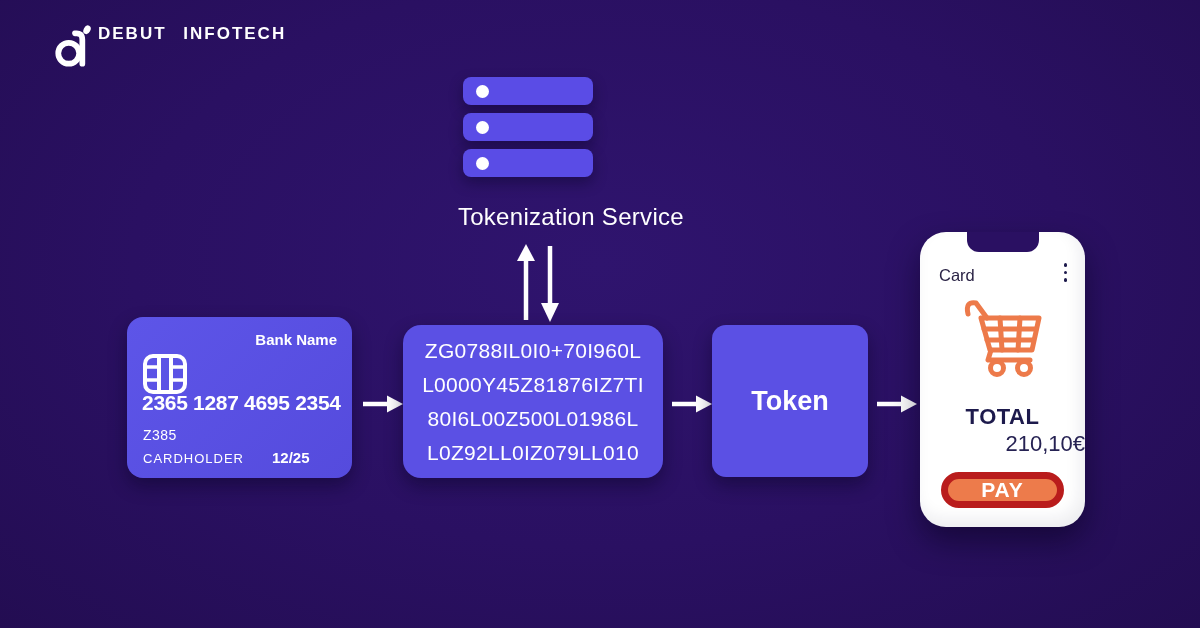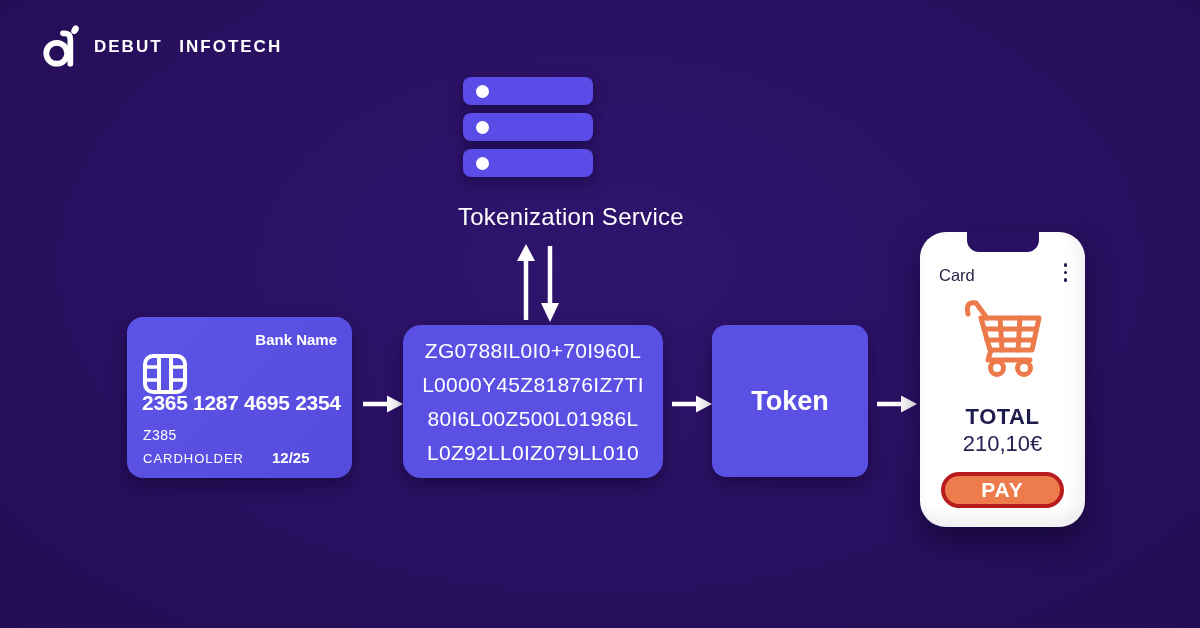--- a/index.html
+++ b/index.html
@@ -2,21 +2,21 @@
 <html><head>
 <meta charset="utf-8">
 <style>
   html,body{margin:0;padding:0;background:#1d0b47;}
   .stage{
     position:relative;width:1200px;height:628px;overflow:hidden;
     background:radial-gradient(ellipse at 50% 42%, #2f146e 0%, #2a1062 55%, #230d52 100%);
     font-family:"Liberation Sans", sans-serif;color:#fff;
   }
   
-  .logo{position:absolute;left:40px;top:24px;display:flex;align-items:center;gap:8px;}
+  .logo{position:absolute;left:52px;top:24px;display:flex;align-items:flex-start;}
   .logo-text{font-size:17px;font-weight:800;letter-spacing:2px;word-spacing:10px;color:#fff;}
   
   .server-bar{position:absolute;left:463px;width:130px;height:28px;border-radius:8px;
     background:#5a4ce6;box-shadow:0 6px 14px rgba(8,4,35,.4);display:flex;align-items:center;}
   .server-led{width:13px;height:13px;border-radius:50%;background:#fff;margin-left:13px;}
   .service-label{position:absolute;left:384px;top:203px;width:300px;text-align:right;
     font-size:24px;font-weight:400;letter-spacing:.3px;color:#fff;}
   
   .pbox{position:absolute;background:#5b50e4;box-shadow:0 8px 18px rgba(8,4,35,.45);}
   
@@ -43,24 +43,24 @@
   .phone{position:absolute;left:920px;top:232px;width:165px;height:295px;background:#fff;
     border-radius:26px;box-shadow:0 14px 30px rgba(5,2,25,.5), inset -5px -8px 16px rgba(30,20,70,.08);}
   .notch{position:absolute;left:50%;transform:translateX(-50%);top:0;width:72px;height:20px;
     background:#2a1062;border-radius:0 0 12px 12px;}
   .phone-header{position:absolute;left:19px;top:34px;font-size:16.5px;color:#2b2446;}
   .kebab{position:absolute;right:18px;top:31px;display:flex;flex-direction:column;gap:4px;}
   .kebab span{width:3.5px;height:3.5px;border-radius:50%;background:#1d1a4c;}
   .cart{position:absolute;left:50%;transform:translateX(-50%);top:62px;}
   .total-label{position:absolute;left:0;right:0;top:172px;text-align:center;
     font-size:22px;font-weight:700;letter-spacing:.5px;color:#1d1a4c;}
-  .total-value{position:absolute;left:0;right:0;top:199px;text-align:center;
+  .total-value{position:absolute;left:0;right:0;top:199px;text-align:right;
     font-size:22px;font-weight:400;color:#262253;}
   .pay-button{position:absolute;left:21px;right:21px;top:240px;height:36px;border-radius:19px;
-    background:#ed7b4b;border:4px solid #b91c1c;box-sizing:border-box;display:flex;align-items:center;justify-content:center;
+    background:#ed7b4b;border:7px solid #b91c1c;box-sizing:border-box;display:flex;align-items:center;justify-content:center;
     font-size:21px;font-weight:800;letter-spacing:1px;color:#fff;cursor:pointer;}
 </style>
 </head>
 <body>
 
 <div class="stage">
 
   <div class="logo">
     <svg width="46" height="46" viewBox="0 0 44 44">
       <circle cx="16" cy="28" r="10" fill="none" stroke="#fff" stroke-width="5.5"></circle>

